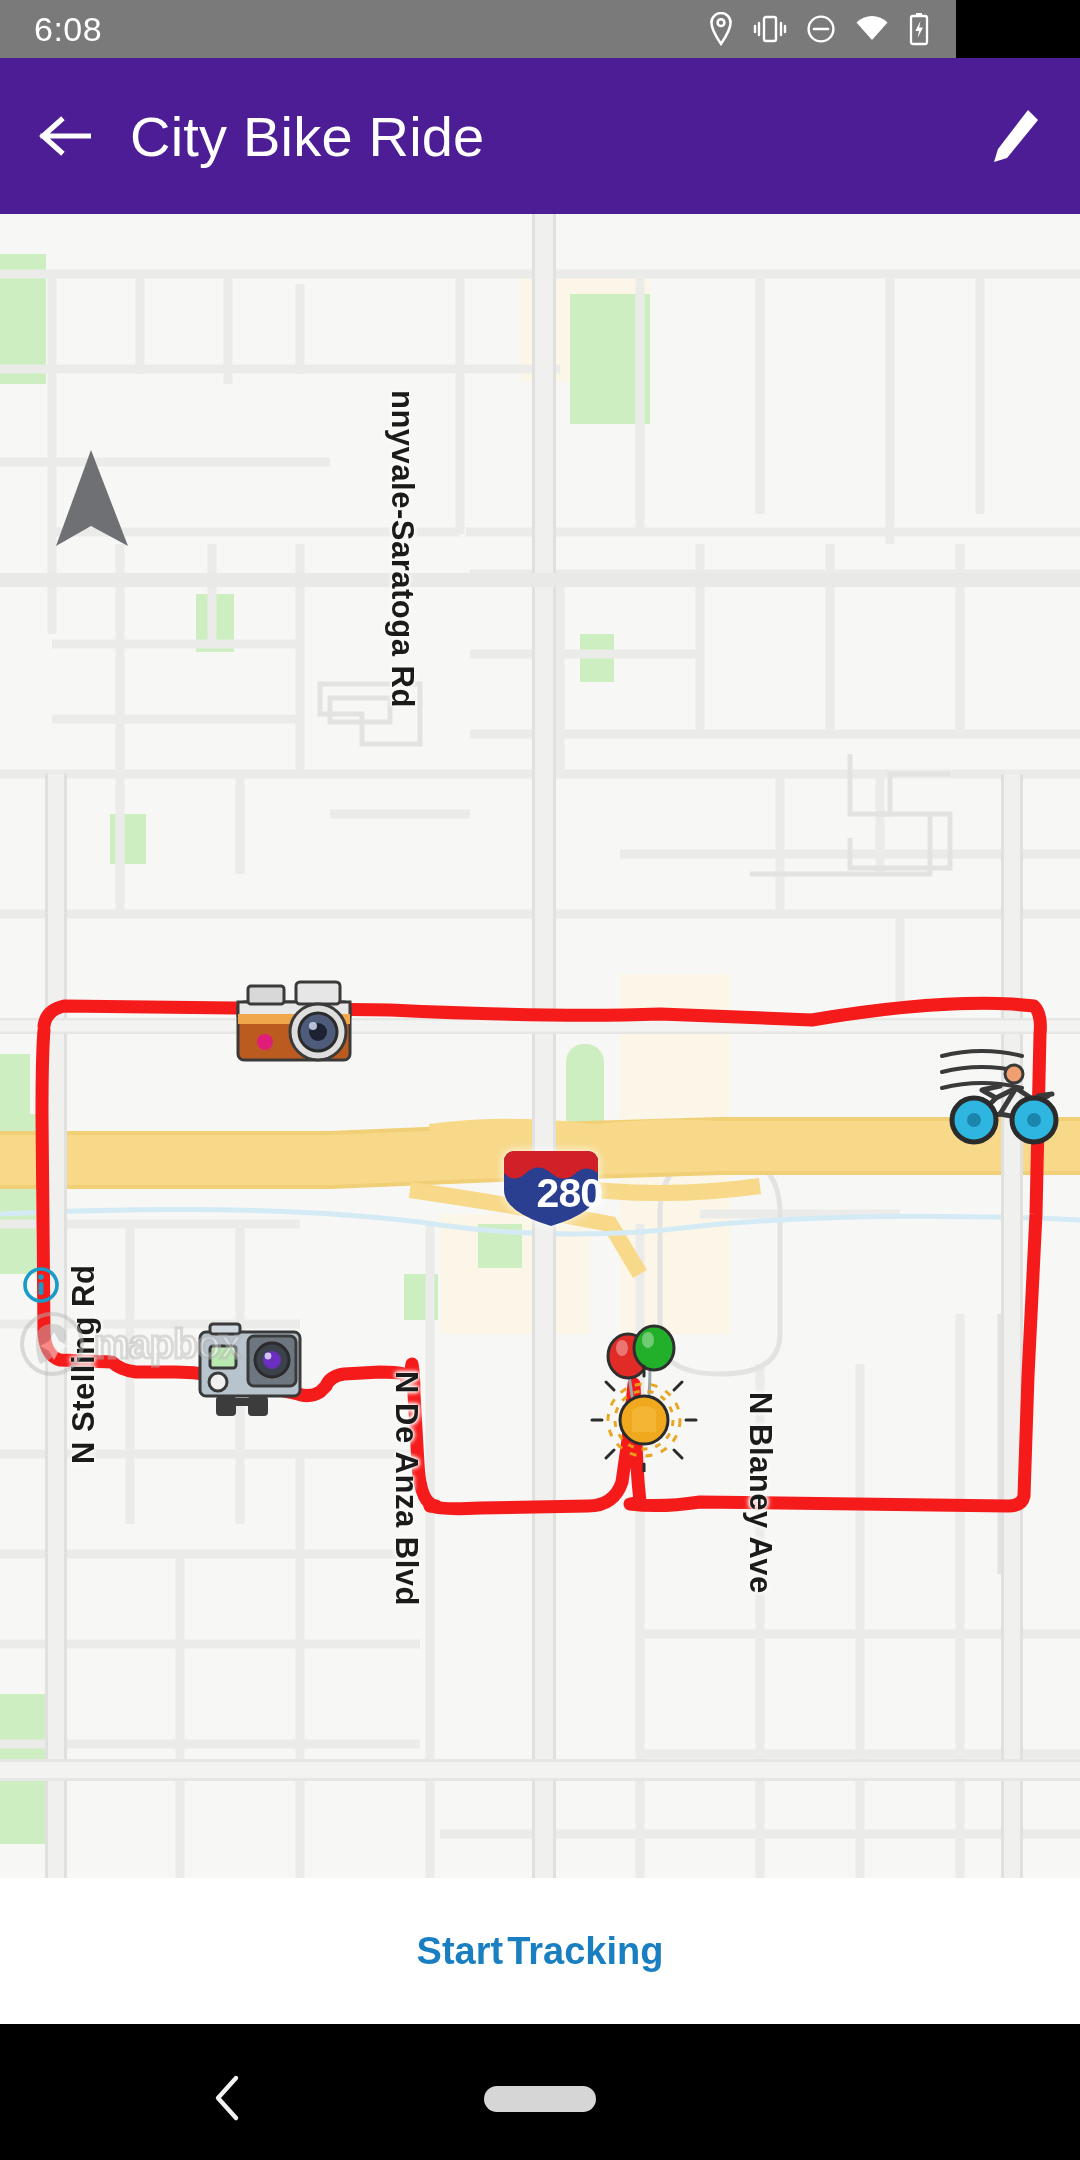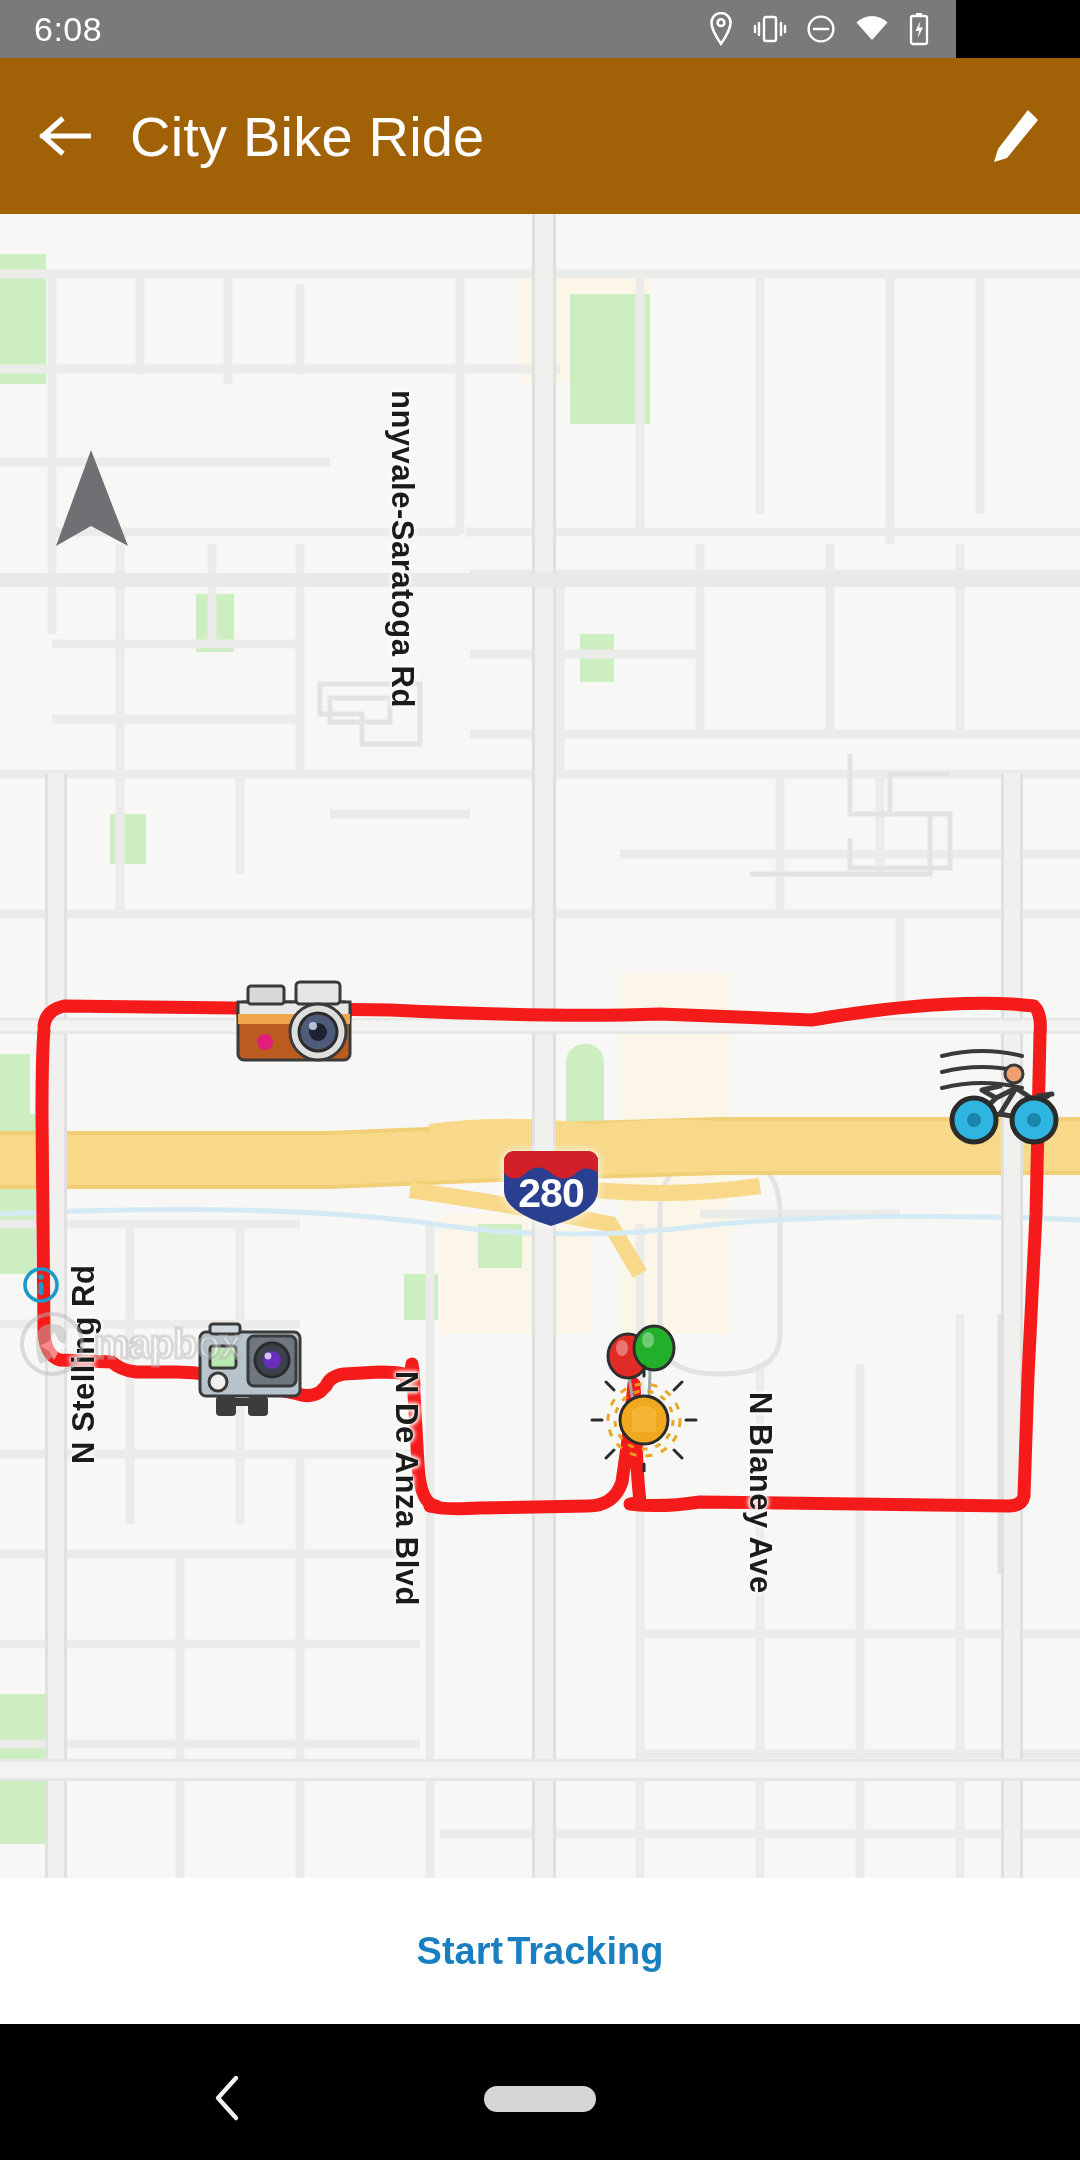--- a/index.html
+++ b/index.html
@@ -17,21 +17,21 @@
     background:#7a7a7a; display:flex; align-items:center;
     padding:0 26px 0 34px; color:#fff;
   }
   .status-time { font-size:34px; font-weight:400; letter-spacing:0.5px; line-height:1; }
   .status-icons { margin-left:auto; display:flex; align-items:center; gap:19px; }
   .status-icons svg { display:block; }
 
   
   .app-bar {
     position:absolute; left:0; top:58px; width:1080px; height:156px;
-    background:#a16207; display:flex; align-items:center;
+    background:#4c1d95; display:flex; align-items:center;
   }
   .appbar-back { width:130px; height:156px; display:flex; align-items:center; justify-content:center; }
   .appbar-title {
     color:#ffffff; font-size:56px; font-weight:400; letter-spacing:0.2px;
     white-space:nowrap; flex:0 0 auto;
   }
   .appbar-spacer { flex:1 1 auto; }
   .appbar-edit { width:132px; height:156px; display:flex; align-items:center; justify-content:center; }
 
   
@@ -52,21 +52,21 @@
   .lbl-stelling  { left:66px;  top:1250px; transform:rotate(-90deg); }
   .lbl-deanza    { left:424px; top:1157px; transform:rotate(90deg); }
   .lbl-blaney    { left:778px; top:1178px; transform:rotate(90deg); }
 
   
   .shield {
     position:absolute; left:500px; top:932px; width:102px; height:84px;
     filter: drop-shadow(0 0 5px rgba(255,255,255,0.95));
   }
   .shield-num {
-    position:absolute; left:0; top:24px; width:102px; text-align:center;
+    position:absolute; left:0; top:24px; width:102px; text-align:right;
     color:#fff; font-size:41px; font-weight:700; letter-spacing:-1px;
     font-family:"Liberation Sans", sans-serif;
   }
 
   
   .north-arrow { position:absolute; left:52px; top:232px; }
 
   
   .marker { position:absolute; }
   .marker-camera { left:232px; top:762px; }

